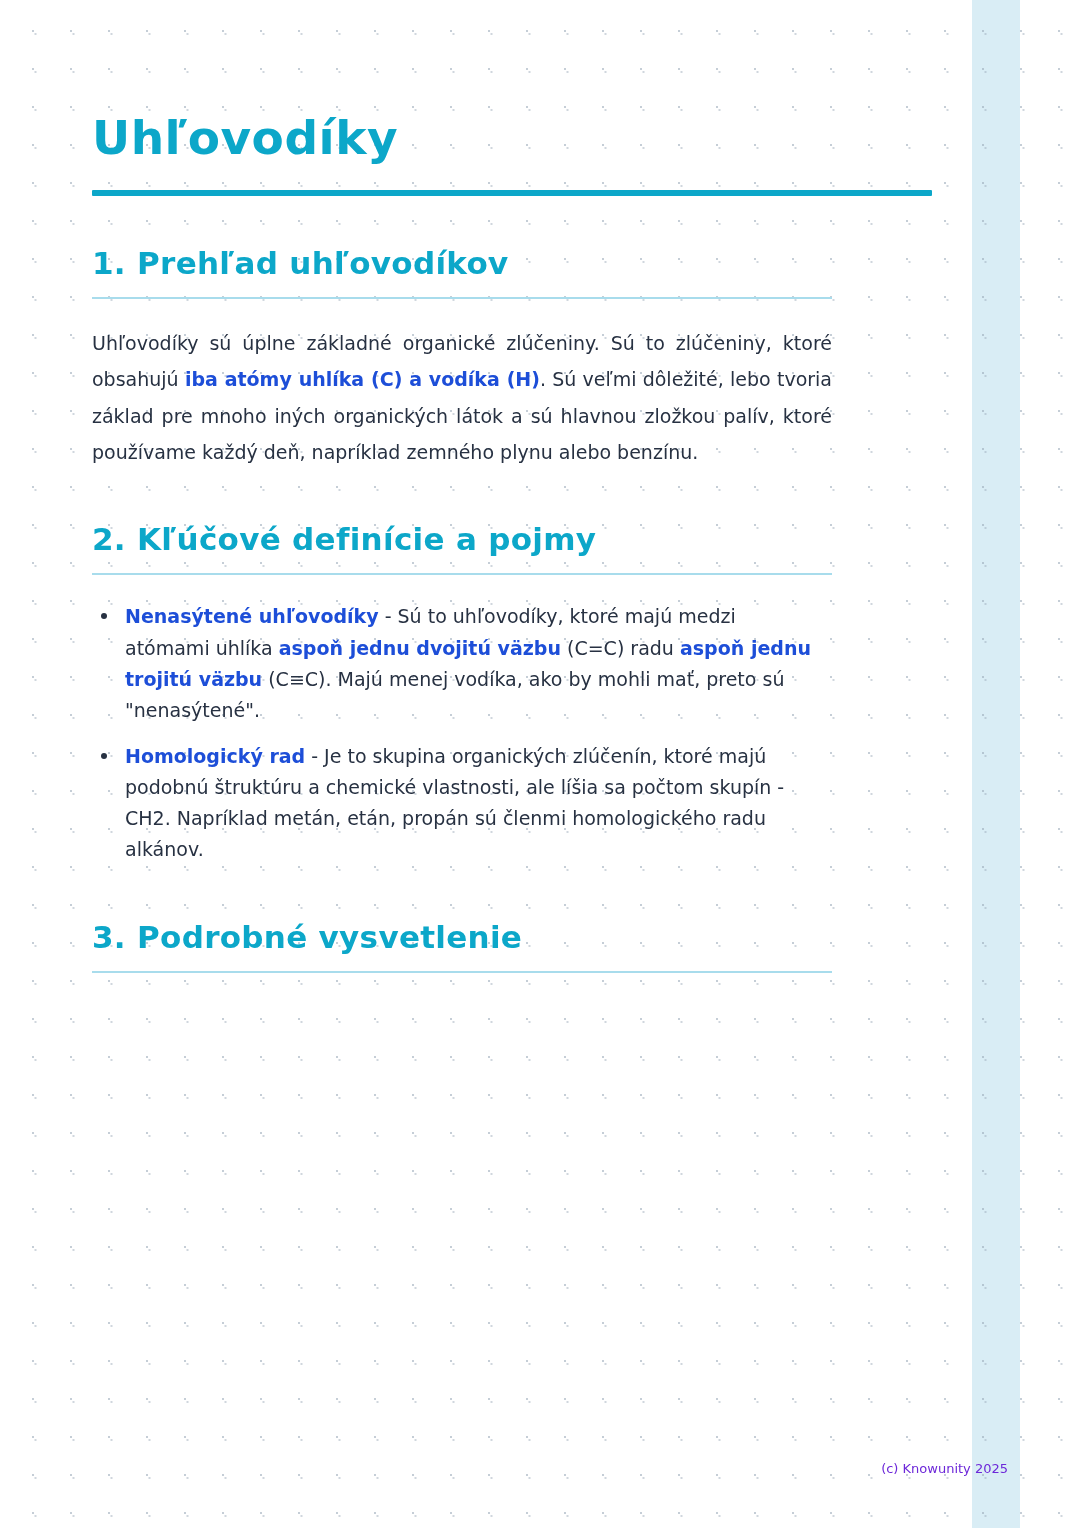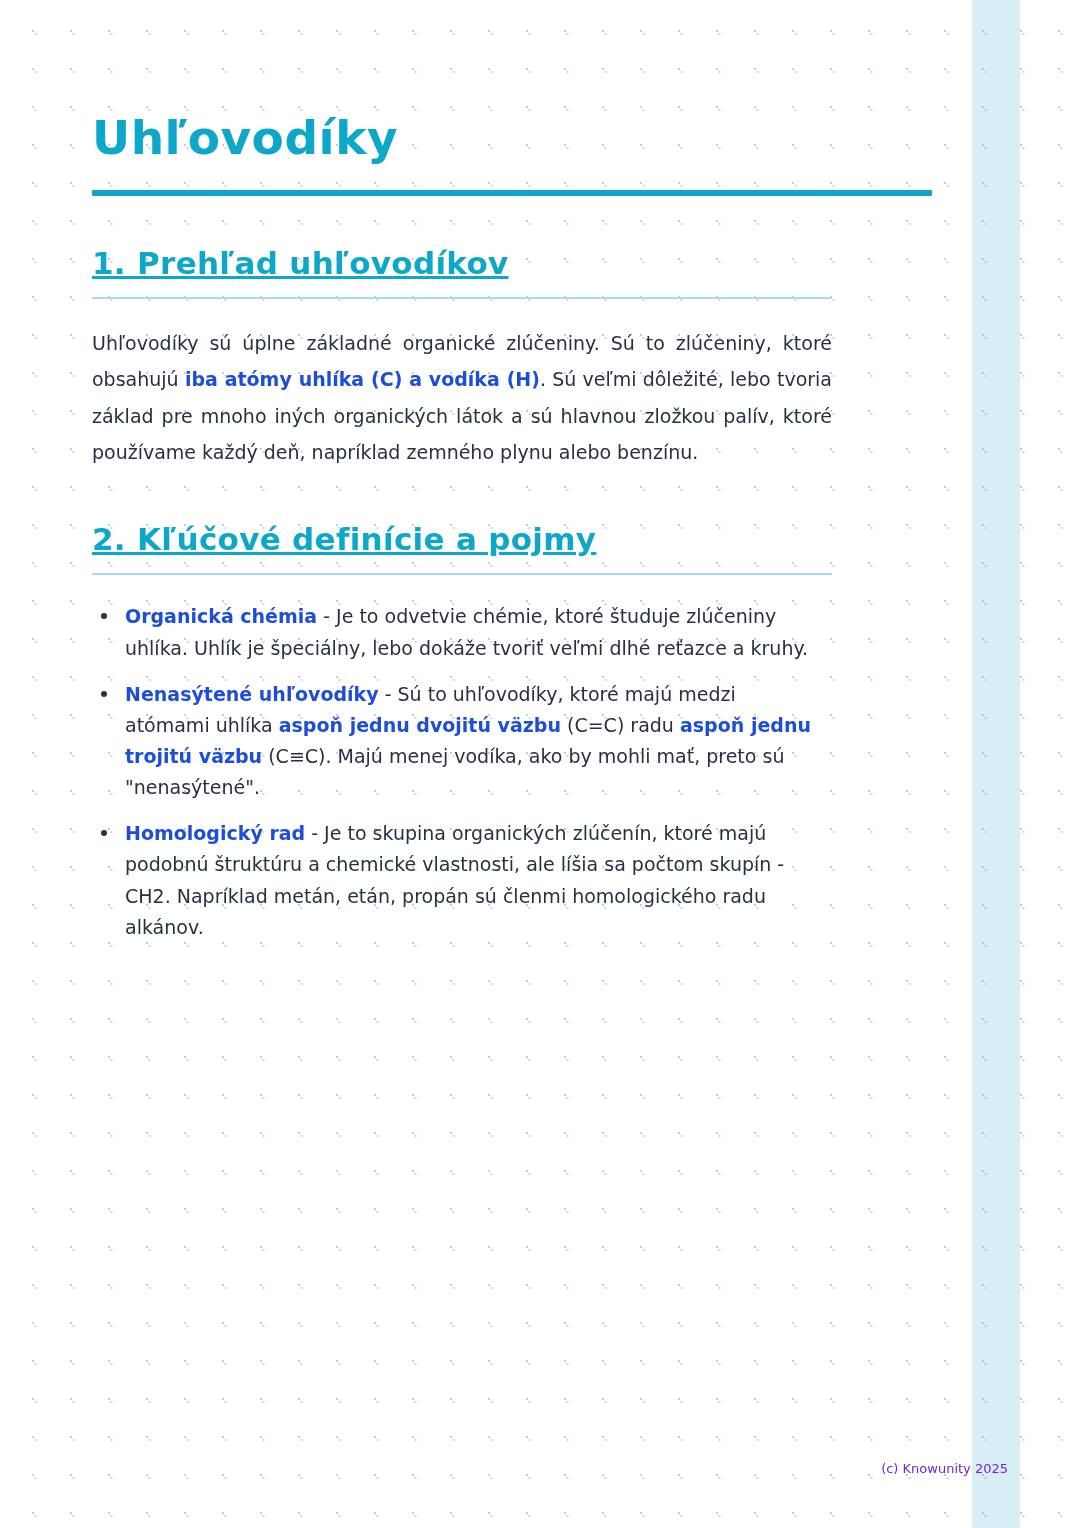--- a/index.html
+++ b/index.html
@@ -57,21 +57,20 @@
     border-radius: 1px;
     margin-bottom: 50px;
   }
   .section-heading {
     font-size: 31px;
     line-height: 1.15;
     font-weight: 800;
     color: #0ca7c9;
     margin: 0 0 16px 0;
     letter-spacing: 0.3px;
-    text-decoration: underline;
   }
   .section-rule {
     width: 740px;
     height: 2px;
     background: #a8dcec;
     margin-bottom: 26px;
   }
   .intro-paragraph {
     width: 740px;
     font-size: 19px;
@@ -131,26 +130,29 @@
 
   <h2 class="section-heading">1. Prehľad uhľovodíkov</h2>
   <div class="section-rule"></div>
 
   <p class="intro-paragraph"><span>Uhľovodíky sú úplne základné organické zlúčeniny. Sú to zlúčeniny, ktoré obsahujú </span><strong>iba atómy uhlíka (C) a vodíka (H)</strong><span>. Sú veľmi dôležité, lebo tvoria základ pre mnoho iných organických látok a sú hlavnou zložkou palív, ktoré používame každý deň, napríklad zemného plynu alebo benzínu.</span></p>
 
   <h2 class="section-heading">2. Kľúčové definície a pojmy</h2>
   <div class="section-rule"></div>
 
   <ul class="definitions-list">
-    <li><strong>Organická chémia</strong><span> - Je to odvetvie chémie, ktoré študuje zlúčeniny uhlíka. Uhlík je špeciálny, lebo dokáže tvoriť veľmi dlhé reťazce a kruhy.</span></li>
 
 
 
 
     <li><strong>Nenasýtené uhľovodíky</strong><span> - Sú to uhľovodíky, ktoré majú medzi atómami uhlíka </span><strong>aspoň jednu dvojitú väzbu</strong><span> (C=C) radu </span><strong>aspoň jednu trojitú väzbu</strong><span> (C≡C). Majú menej vodíka, ako by mohli mať, preto sú "nenasýtené".</span></li>
 
     <li><strong>Homologický rad</strong><span> - Je to skupina organických zlúčenín, ktoré majú podobnú štruktúru a chemické vlastnosti, ale líšia sa počtom skupín -CH2. Napríklad metán, etán, propán sú členmi homologického radu alkánov.</span></li>
   </ul>
 
+  <div class="section3-block">
+    <h2 class="section-heading">3. Podrobné vysvetlenie</h2>
+    <div class="section-rule"></div>
+  </div>
 
 </div>
 
 <div class="copyright">(c) Knowunity 2025</div>
 
 </body></html>

